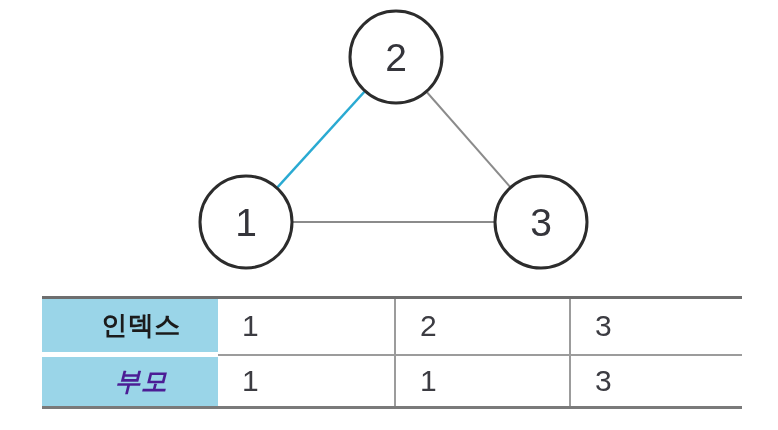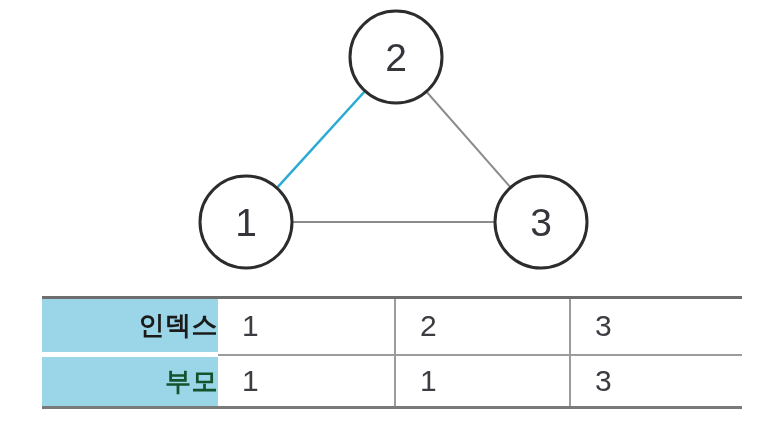--- a/index.html
+++ b/index.html
@@ -33,21 +33,21 @@
     top: 296px;
     width: 700px;
     border-collapse: collapse;
     table-layout: fixed;
     border-top: 3px solid #6e6e6e;
     border-bottom: 3px solid #7a7a7a;
   }
   table.parent-table tr.row-0 { height: 57px; }
   table.parent-table tr.row-1 { height: 53px; }
   table.parent-table th {
-    text-align: right;
+    text-align: center;
     vertical-align: middle;
     padding: 0 0 0 22px;
     font-size: 26px;
     font-weight: 700;
     letter-spacing: 0.5px;
   }
   table.parent-table td {
     vertical-align: middle;
     padding: 0 0 0 24px;
     font-size: 30px;
@@ -86,20 +86,20 @@
       <col style="width:172px">
     </colgroup>
     <tbody id="parent-table-body">
         <tr class="row-0">
           <th style="background: rgb(154, 213, 232); color: rgb(27, 27, 27);">인덱스</th>
           <td style="color: rgb(60, 60, 66);">1</td>
           <td class="vline" style="color: rgb(60, 60, 66);">2</td>
           <td class="vline" style="color: rgb(60, 60, 66);">3</td>
         </tr>
         <tr class="row-1">
-          <th style="background: rgb(154, 213, 232); color: #14532d;">부모</th>
+          <th style="background: rgb(154, 213, 232); color: #4c1d95; font-style: italic;">부모</th>
           <td style="color: rgb(60, 60, 66);">1</td>
           <td class="vline" style="color: rgb(60, 60, 66);">1</td>
           <td class="vline" style="color: rgb(60, 60, 66);">3</td>
         </tr>
       </tbody>
   </table>
 </div>
 
 </body></html>

